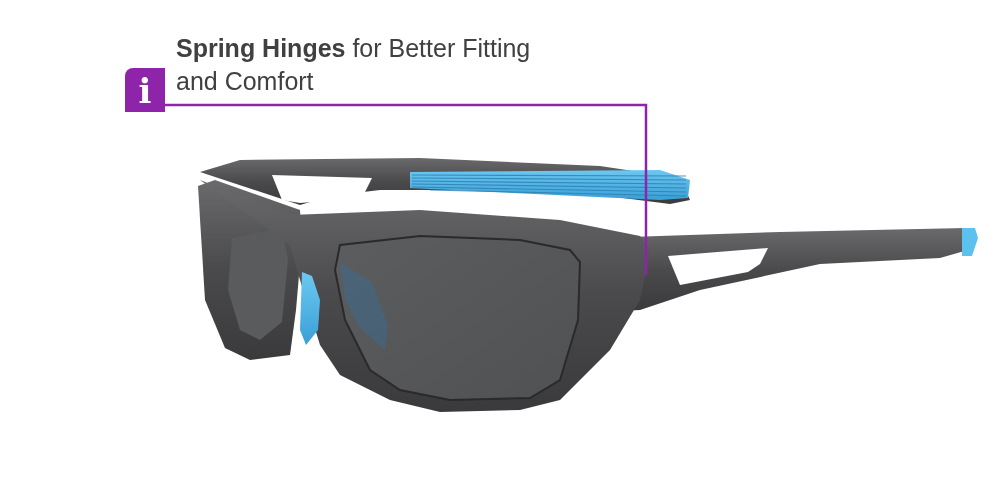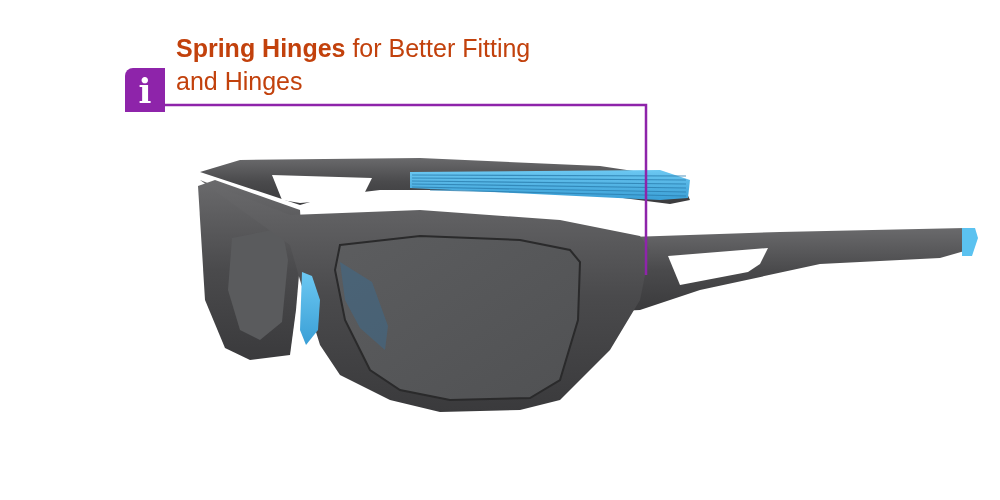--- a/index.html
+++ b/index.html
@@ -1,17 +1,17 @@
 <!DOCTYPE html>
 <html><head>
   <meta charset="utf-8">
   <style>
     html, body { margin: 0; padding: 0; background: #ffffff; }
     body { width: 1000px; height: 500px; position: relative; overflow: hidden; font-family: "Liberation Sans", sans-serif; }
-    .callout-text { position: absolute; left: 176px; top: 32px; font-size: 25px; line-height: 33px; color: #c2410c; }
+    .callout-text { position: absolute; left: 176px; top: 32px; font-size: 25px; line-height: 33px; color: #404040; }
     .callout-text b { font-weight: bold; }
     .info-icon { position: absolute; left: 125px; top: 68px; width: 40px; height: 44px; background: #8e24aa; border-radius: 8px 0 0 0; }
     .info-icon span { position: absolute; left: 0; right: 0; top: 4px; text-align: center; color: #ffffff; font-family: "DejaVu Serif", serif; font-weight: bold; font-size: 34px; line-height: 38px; }
     svg.scene { position: absolute; left: 0; top: 0; }
   </style>
 </head>
 <body>
 
 <svg class="scene" width="1000" height="500" viewBox="0 0 1000 500">
   <defs>
@@ -74,14 +74,14 @@
 
   <polyline points="165,105 646,105 646,275" fill="none" stroke="#8e24aa" stroke-width="2.5"></polyline>
 </svg>
 
 <div class="info-icon">
   <span>i</span>
 </div>
 
 <div class="callout-text">
   <b>Spring Hinges</b><span> for Better Fitting</span><br>
-  <span>and Hinges</span>
+  <span>and Comfort</span>
 </div>
 
 </body></html>

